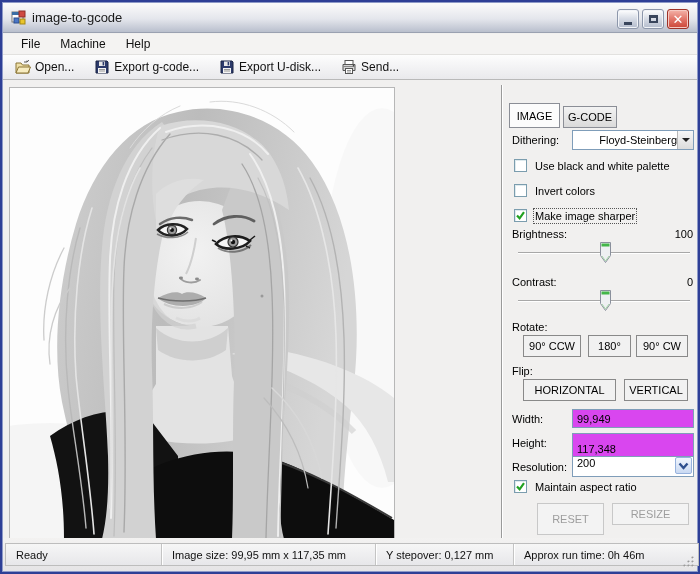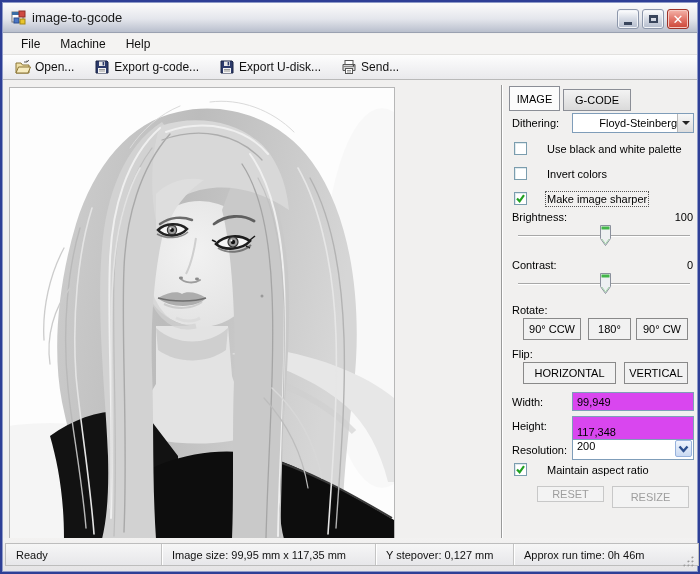--- a/index.html
+++ b/index.html
@@ -46,36 +46,36 @@
             background:#f1f0ef; }
   .picture { position:absolute; left:6px; top:6px; width:386px; height:453px;
              background:#fdfdfd; border:1px solid #b7b7b7; }
   .picture svg { display:block; }
   .vsep { position:absolute; left:498px; top:4px; height:454px; width:2px;
           border-left:1px solid #9a9a9a; border-right:1px solid #ffffff; }
 
   
   .panel { position:absolute; left:504px; top:0; width:192px; height:462px;
            font-size:11px; color:#000; }
-  .panel .abs { position:absolute; }
+  .panel .abs { position:absolute;margin-top:17px; }
   .tab { border:1px solid #8b8e96; text-align:center; font-size:11px;
          display:flex; align-items:center; justify-content:center; }
   .tab.active { left:2px; top:5px; width:51px; height:25px; background:#fcfcfc; }
-  .tab.inactive { left:56px; top:8px; width:68px; height:22px;
+  .tab.inactive { left:56px; top:8px; width:54px; height:22px;
                   background:linear-gradient(#f3f3f3,#dadada); }
   .lbl { white-space:nowrap; }
   .combo-flat { left:65px; top:32px; width:122px; height:20px; background:#fff;
                 border:1px solid #7f9db9; display:flex; align-items:center; }
   .combo-flat .val { flex:1; padding-left:4px; font-size:11px;text-align:right; }
   .combo-flat .arrow-flat { width:16px; height:100%; border-left:1px solid #b9b9b9;
                 background:linear-gradient(#f7f7f7,#dcdcdc);
                 display:flex; align-items:center; justify-content:center; }
   .tri-down { width:0; height:0; border-left:4px solid transparent;
               border-right:4px solid transparent; border-top:4px solid #222; }
-  .cb-row { display:flex; align-items:center; gap:20px; }
+  .cb-row { display:flex; align-items:center; gap:8px; }
   .cb-box { width:13px; height:13px; background:#fff; border:1px solid #7b9dae;
             box-shadow:inset 1px 1px 0 #dfeaee; display:flex; align-items:center;
             justify-content:center; flex:0 0 auto; }
   .focus-dotted { outline:1px dotted #555; outline-offset:1px; }
   .slider-val { position:absolute; right:6px; text-align:right; }
   .slider { height:22px; }
   .slider .track { position:absolute; left:2px; right:2px; top:10px; height:2px;
                    background:#a8a8a8; border-bottom:1px solid #fff; }
   .slider .thumb { position:absolute; top:0; width:11px; height:21px; }
   .flatbtn { border:1px solid #898989; background:#f1f1f1; font-size:11px;
@@ -354,21 +354,21 @@
 
       <div class="abs cb-row" style="left:7px; top:382px;">
         <span class="cb-box">
           <svg width="11" height="11" viewBox="0 0 11 11">
               <path d="M2 5.5 l2.6 2.8 L9 2.2" stroke="#21a121" stroke-width="2.2" fill="none"></path>
             </svg>
         </span>
         <span class="lbl">Maintain aspect ratio</span>
       </div>
 
-      <div class="abs flatbtn disabled" style="left:30px; top:405px; width:67px; height:16px;">RESET</div>
+      <div class="abs flatbtn disabled" style="left:30px; top:405px; width:67px; height:32px;">RESET</div>
       <div class="abs flatbtn disabled" style="left:105px; top:405px; width:77px; height:22px;">RESIZE</div>
     </div>
   </div>
 
   <div class="statusbar">
     <div class="sb-box">
       <div class="sb-cell" style="width:156px;">Ready</div>
       <div class="sb-cell" style="width:214px;">Image size: 99,95 mm x 117,35 mm</div>
       <div class="sb-cell" style="width:138px;">Y stepover: 0,127 mm</div>
       <div class="sb-cell" style="width:184px;">Approx run time: 0h 46m</div>

